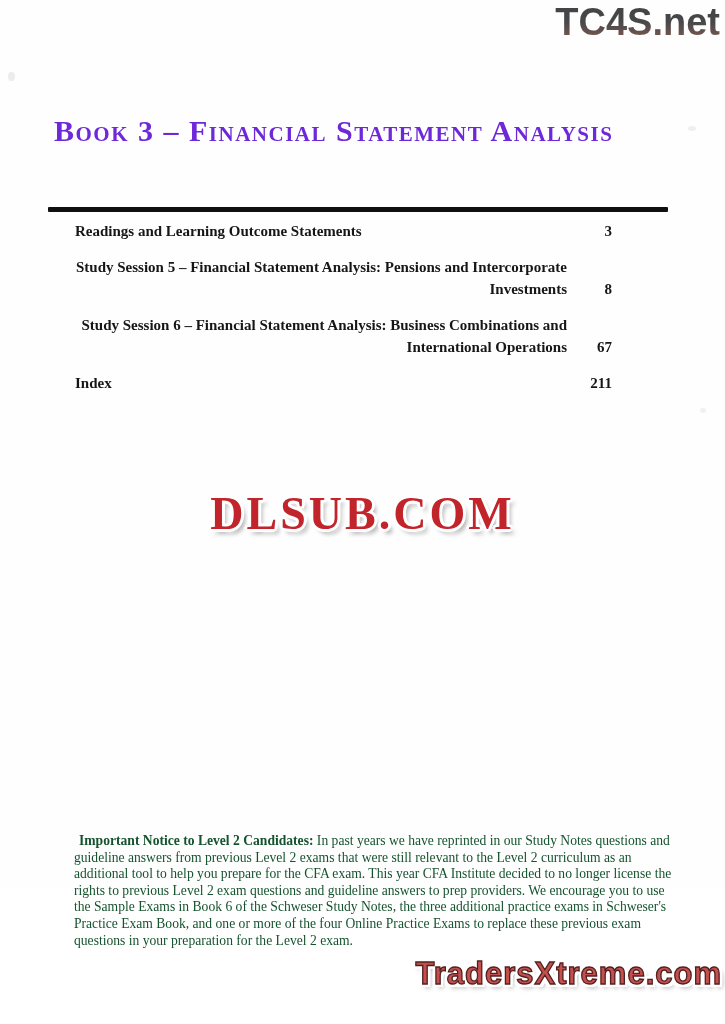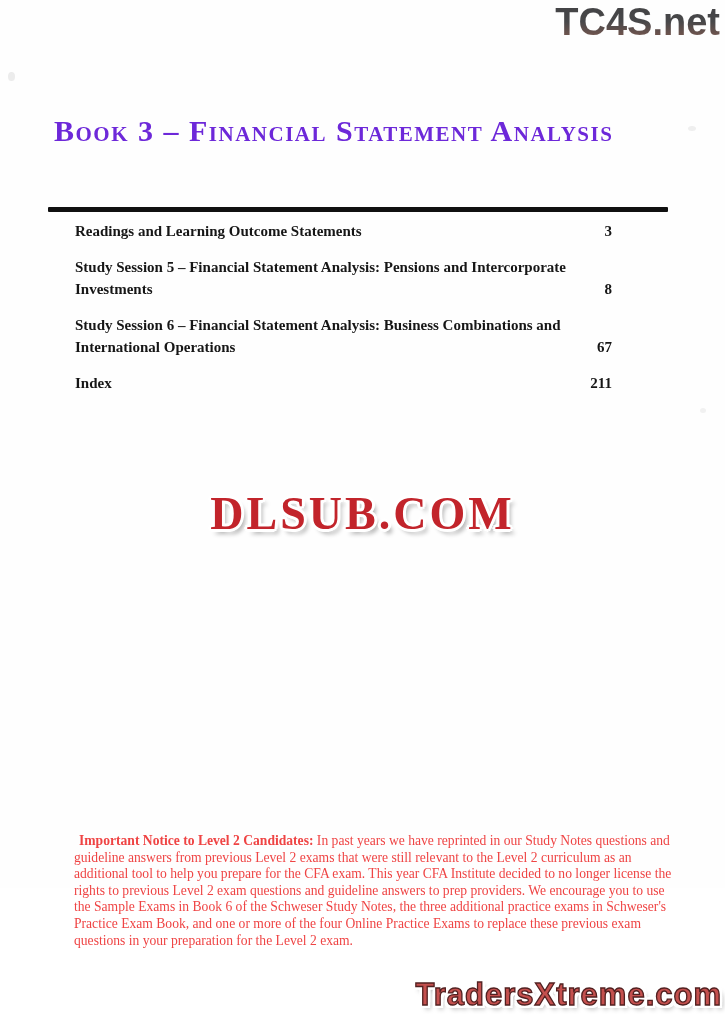--- a/index.html
+++ b/index.html
@@ -59,21 +59,21 @@
   .toc-row {
     display: flex;
     justify-content: space-between;
     align-items: flex-end;
     margin-bottom: 14px;
     font-size: 15px;
     font-weight: bold;
     line-height: 22px;
     color: #161616;
   }
-  .toc-title { max-width: 492px; }
+  .toc-title { max-width: 492px; text-align: right; }
   .toc-page { white-space: nowrap; padding-left: 10px; }
 
   
   .wm-dlsub {
     position: absolute;
     top: 487px; left: 50%;
     transform: translateX(-50%);
     font-family: "Liberation Serif", serif;
     font-weight: 900;
     font-size: 46px;
@@ -88,29 +88,29 @@
        4px  5px 4px #b5b5b5;
   }
 
   .notice {
     position: absolute;
     left: 74px; top: 833px;
     width: 601px;
     margin: 0;
     font-size: 13.6px;
     line-height: 16.6px;
-    color: #ef4444;
+    color: #14532d;
     text-indent: 5px;
   }
   .notice b { font-weight: bold; }
 
   
   .wm-traders {
     position: absolute;
-    top: 977px; right: 3px;
+    top: 956px; right: 3px;
     font-family: "Liberation Sans", sans-serif;
     font-weight: 700;
     font-size: 31px;
     letter-spacing: 1px;
     color: #c4504e;
     -webkit-text-stroke: 1.3px #512020;
     white-space: nowrap;
     text-shadow:
       -3px -3px 0 #ffffff, 3px -3px 0 #ffffff,
       -3px  3px 0 #ffffff, 3px  3px 0 #ffffff,

